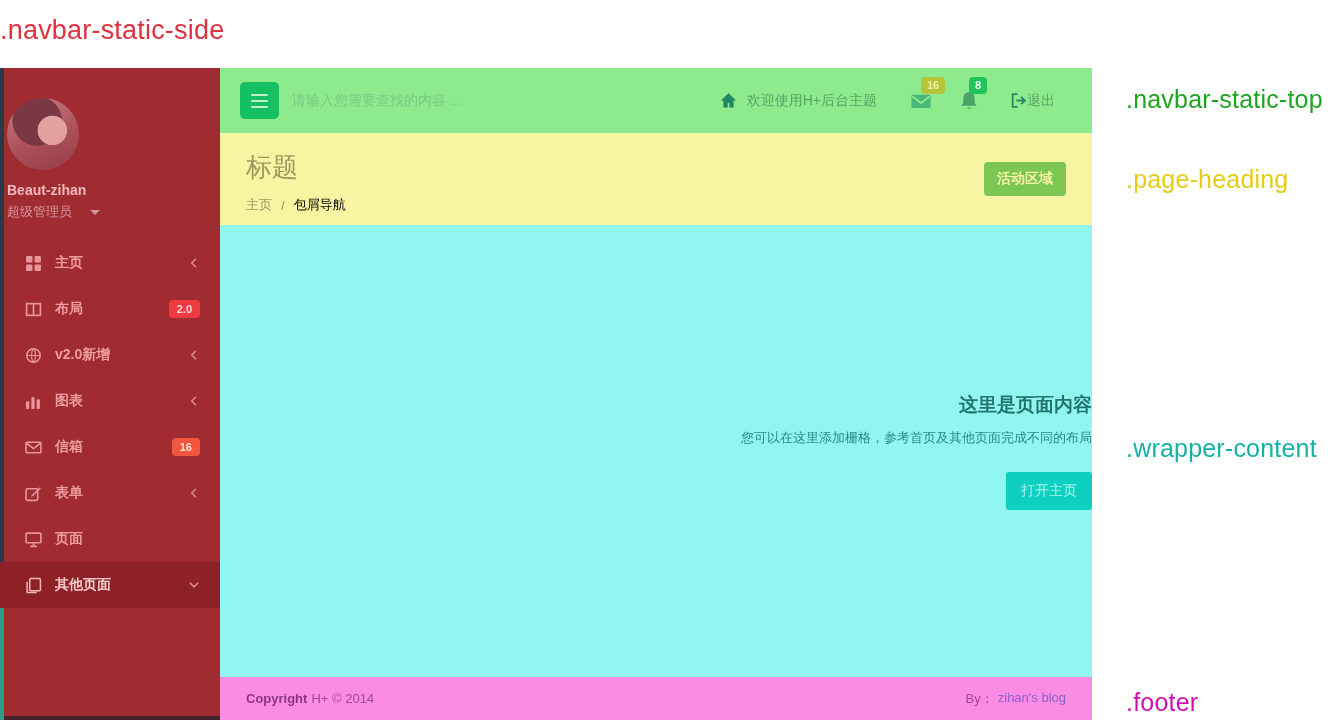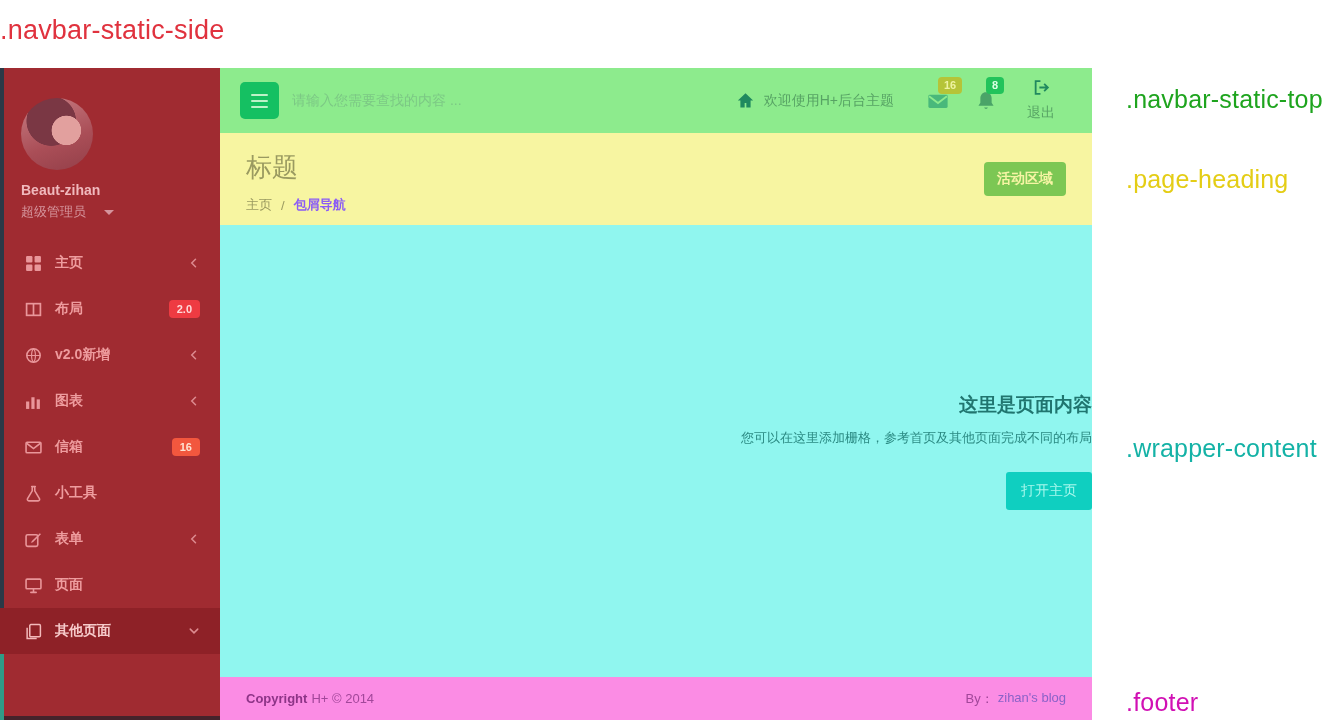--- a/index.html
+++ b/index.html
@@ -19,21 +19,21 @@
 
   
   .sidebar {
     position:absolute; left:0; top:68px; width:220px; height:652px;
     background:#a02b31;
   }
   .edge-navy  { position:absolute; left:0; top:0;     width:4px; height:540px; background:#2b3947; }
   .edge-teal  { position:absolute; left:0; top:540px; width:4px; height:112px; background:#2f9c87; }
   .bottom-strip { position:absolute; left:4px; bottom:0; width:216px; height:4px; background:#45232b; }
 
-  .profile { position:absolute; top:30px; left:21px; width:180px;
+  .profile { position:absolute; top:30px; left:7px; width:180px;
     }
   .avatar {
     width:72px; height:72px; border-radius:50%;
     background:
       radial-gradient(circle at 63% 45%, #e2a09e 0 24%, rgba(0,0,0,0) 25%),
       radial-gradient(circle at 42% 32%, #7a3744 0 38%, rgba(0,0,0,0) 39%),
       linear-gradient(160deg,#c87f85 0%, #aa4e57 60%, #933f49 100%);
   }
   .user-name { margin-top:12px; color:#f0b9bd; font-weight:bold; font-size:14px; }
   .user-role { margin-top:5px; color:#d5949c; font-size:13px; display:flex; align-items:center; gap:18px; cursor:pointer; }
@@ -86,28 +86,28 @@
   .icon-wrap { position:relative; display:flex; cursor:pointer; }
   .mail-wrap { margin-left:33px; color:#49b87b; }
   .bell-wrap { margin-left:26px; color:#4aa468; }
   .icon-wrap svg { width:22px; height:22px; }
   .tb-badge {
     position:absolute; top:-13px; left:11px;
     font-size:11px; font-weight:bold; padding:2px 6px; border-radius:4px; line-height:13px;
   }
   .mail-badge { background:#b5c438; color:#eef3a2; }
   .bell-badge { background:#22c35b; color:#dcffe3; }
-  .logout { margin-left:30px; display:flex; align-items:center; gap:8px; cursor:pointer; color:#20895f;flex-direction:column; }
+  .logout { margin-left:30px; display:flex; align-items:center; cursor:pointer; color:#20895f; }
   .logout-label { font-size:14px; color:#57a364; }
 
   .heading { position:relative; height:92px; background:#f7f5a1; padding-left:26px; }
   .page-title { padding-top:17px; font-size:26px; font-weight:normal; color:#9a9a60; }
   .breadcrumb { margin-top:11px; font-size:13px; color:#9a9a60; display:flex; gap:9px; align-items:center; }
   .breadcrumb .crumb-link { cursor:pointer; }
-  .breadcrumb .crumb-active { font-weight:bold; color:#8b5cf6; }
+  .breadcrumb .crumb-active { font-weight:normal; color:#000000; }
   .action-btn {
     position:absolute; right:26px; top:29px;
     background:#7cc754; color:#f6f4a4; border:none; border-radius:4px;
     font-size:14px; font-weight:bold; padding:8px 13px; cursor:pointer;
     font-family:"Liberation Sans", sans-serif;
   }
 
   .content {
     height:452px; background:#90f6ef; text-align:center;
     display:flex; flex-direction:column; align-items:flex-end; justify-content:center;
@@ -210,28 +210,20 @@
     </div>
     <div class="nav-item">
       <span class="ic">
           <svg viewBox="0 0 16 16">
             <rect x="1" y="3" width="14" height="10" rx="1" fill="none" stroke="currentColor" stroke-width="1.5"></rect>
             <path d="M1.5 4l6.5 5 6.5-5" fill="none" stroke="currentColor" stroke-width="1.5"></path>
           </svg>
         </span>
       <span>信箱</span>
       <span class="badge badge-orange">16</span>
-    </div>
-    <div class="nav-item">
-      <span class="ic">
-          <svg viewBox="0 0 16 16">
-            <path d="M6.3 1.5h3.4M6.8 1.8v3.7l-4.4 7.4c-.5.9.1 2 1.2 2h8.8c1.1 0 1.7-1.1 1.2-2L9.2 5.5V1.8" fill="none" stroke="currentColor" stroke-width="1.5" stroke-linecap="round"></path>
-          </svg>
-        </span>
-      <span>小工具</span>
     </div>
     <div class="nav-item">
       <span class="ic">
           <svg viewBox="0 0 16 16">
             <rect x="1" y="3.5" width="11" height="11" rx="1.5" fill="none" stroke="currentColor" stroke-width="1.5"></rect>
             <path d="M6.5 9.5L14 2l1 1-7.5 7.5-2 .5z" fill="currentColor"></path>
           </svg>
         </span>
       <span>表单</span>
       <span class="chev">

